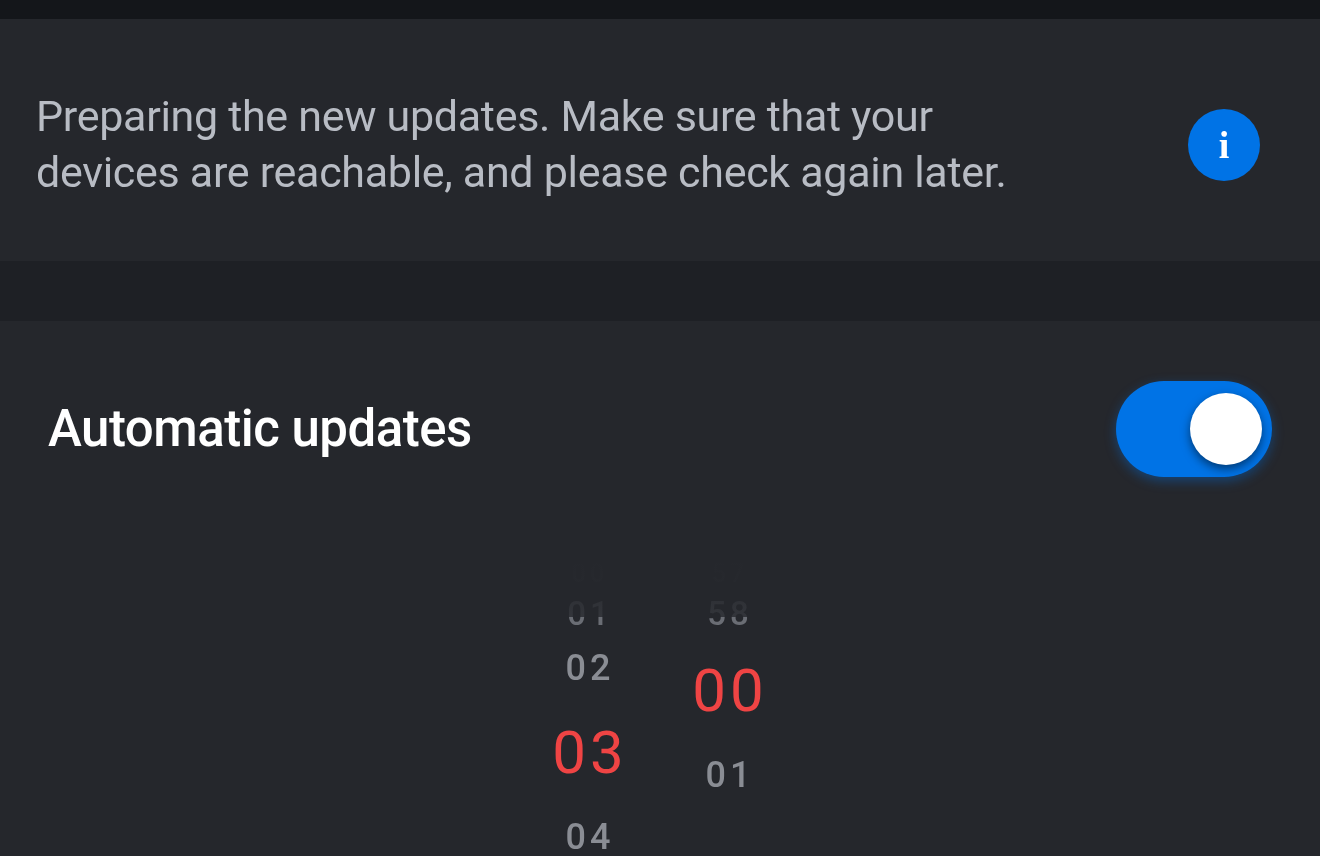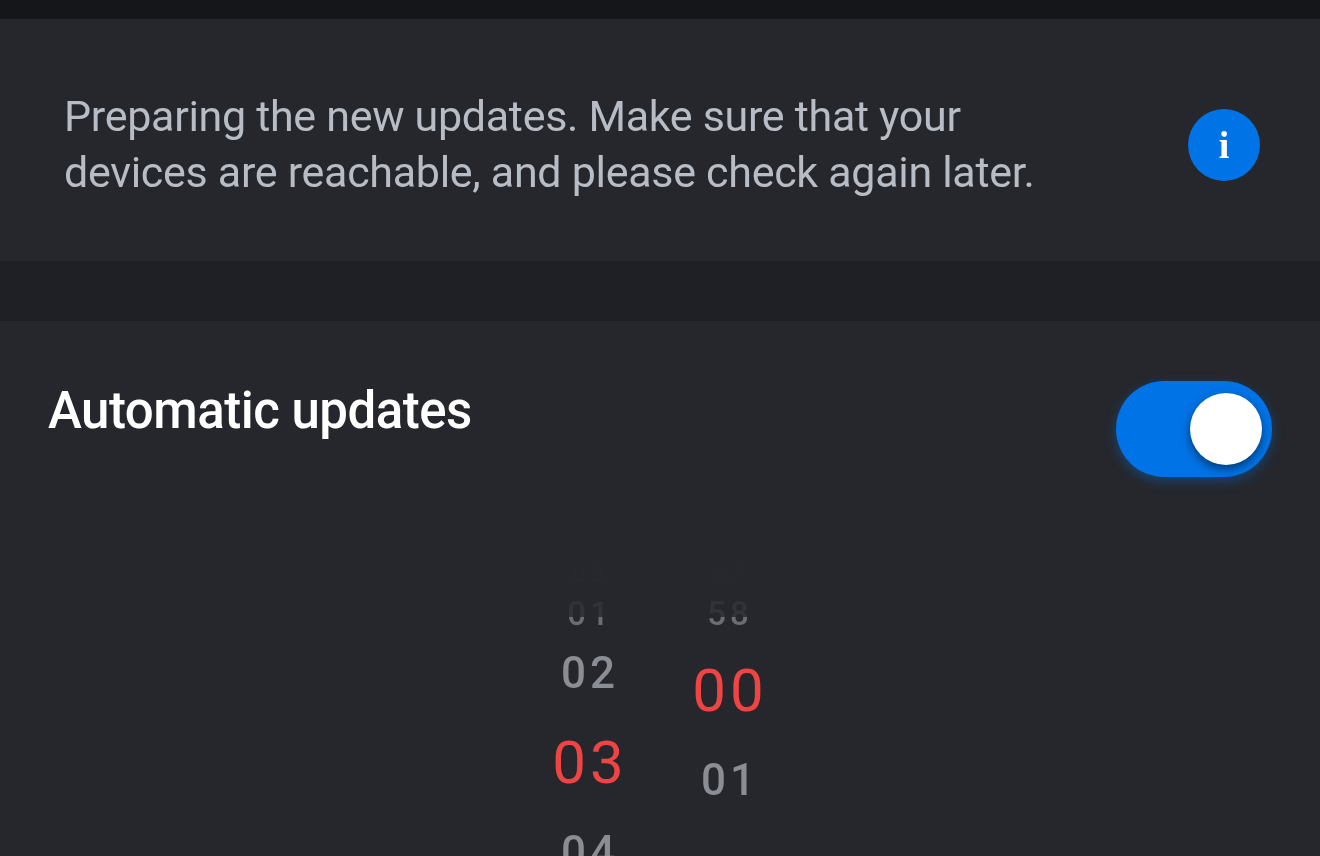--- a/index.html
+++ b/index.html
@@ -17,21 +17,21 @@
       overflow: hidden;
     }
     
     .top-bar {
       height: 19px;
       background-color: #14161a;
     }
     
     .notification-panel {
       background-color: #25272c;
-      padding: 70px 48px 60px 64px;
+      padding: 70px 48px 60px 36px;
       display: flex;
       align-items: center;
       justify-content: space-between;
       position: relative;
     }
     
     .notification-text {
       font-size: 43px;
       color: #b8bcc4;
       line-height: 1.3;
@@ -65,21 +65,21 @@
       background-color: #1e2025;
     }
     
     .settings-panel {
       background-color: #25272c;
       padding: 60px 48px 0 48px;
     }
     
     .setting-row {
       display: flex;
-      align-items: flex-start;
+      align-items: center;
       justify-content: space-between;
       margin-bottom: 80px;
     }
     
     .setting-label {
       font-size: 51px;
       color: #ffffff;
       font-weight: 500;
       letter-spacing: -0.5px;
     }
@@ -157,21 +157,21 @@
     }
     
     .time-item.faded-2 {
       color: #6a6d74;
       font-size: 33px;
       padding: 4px 0;
     }
     
     .time-item.faded-1 {
       color: #8a8d94;
-      font-size: 44px;
+      font-size: 36px;
       padding: 10px 0;
     }
     
     .time-item.selected {
       color: #ef4444;
       font-size: 60px;
       font-weight: 400;
       padding: 18px 0;
     }
     

